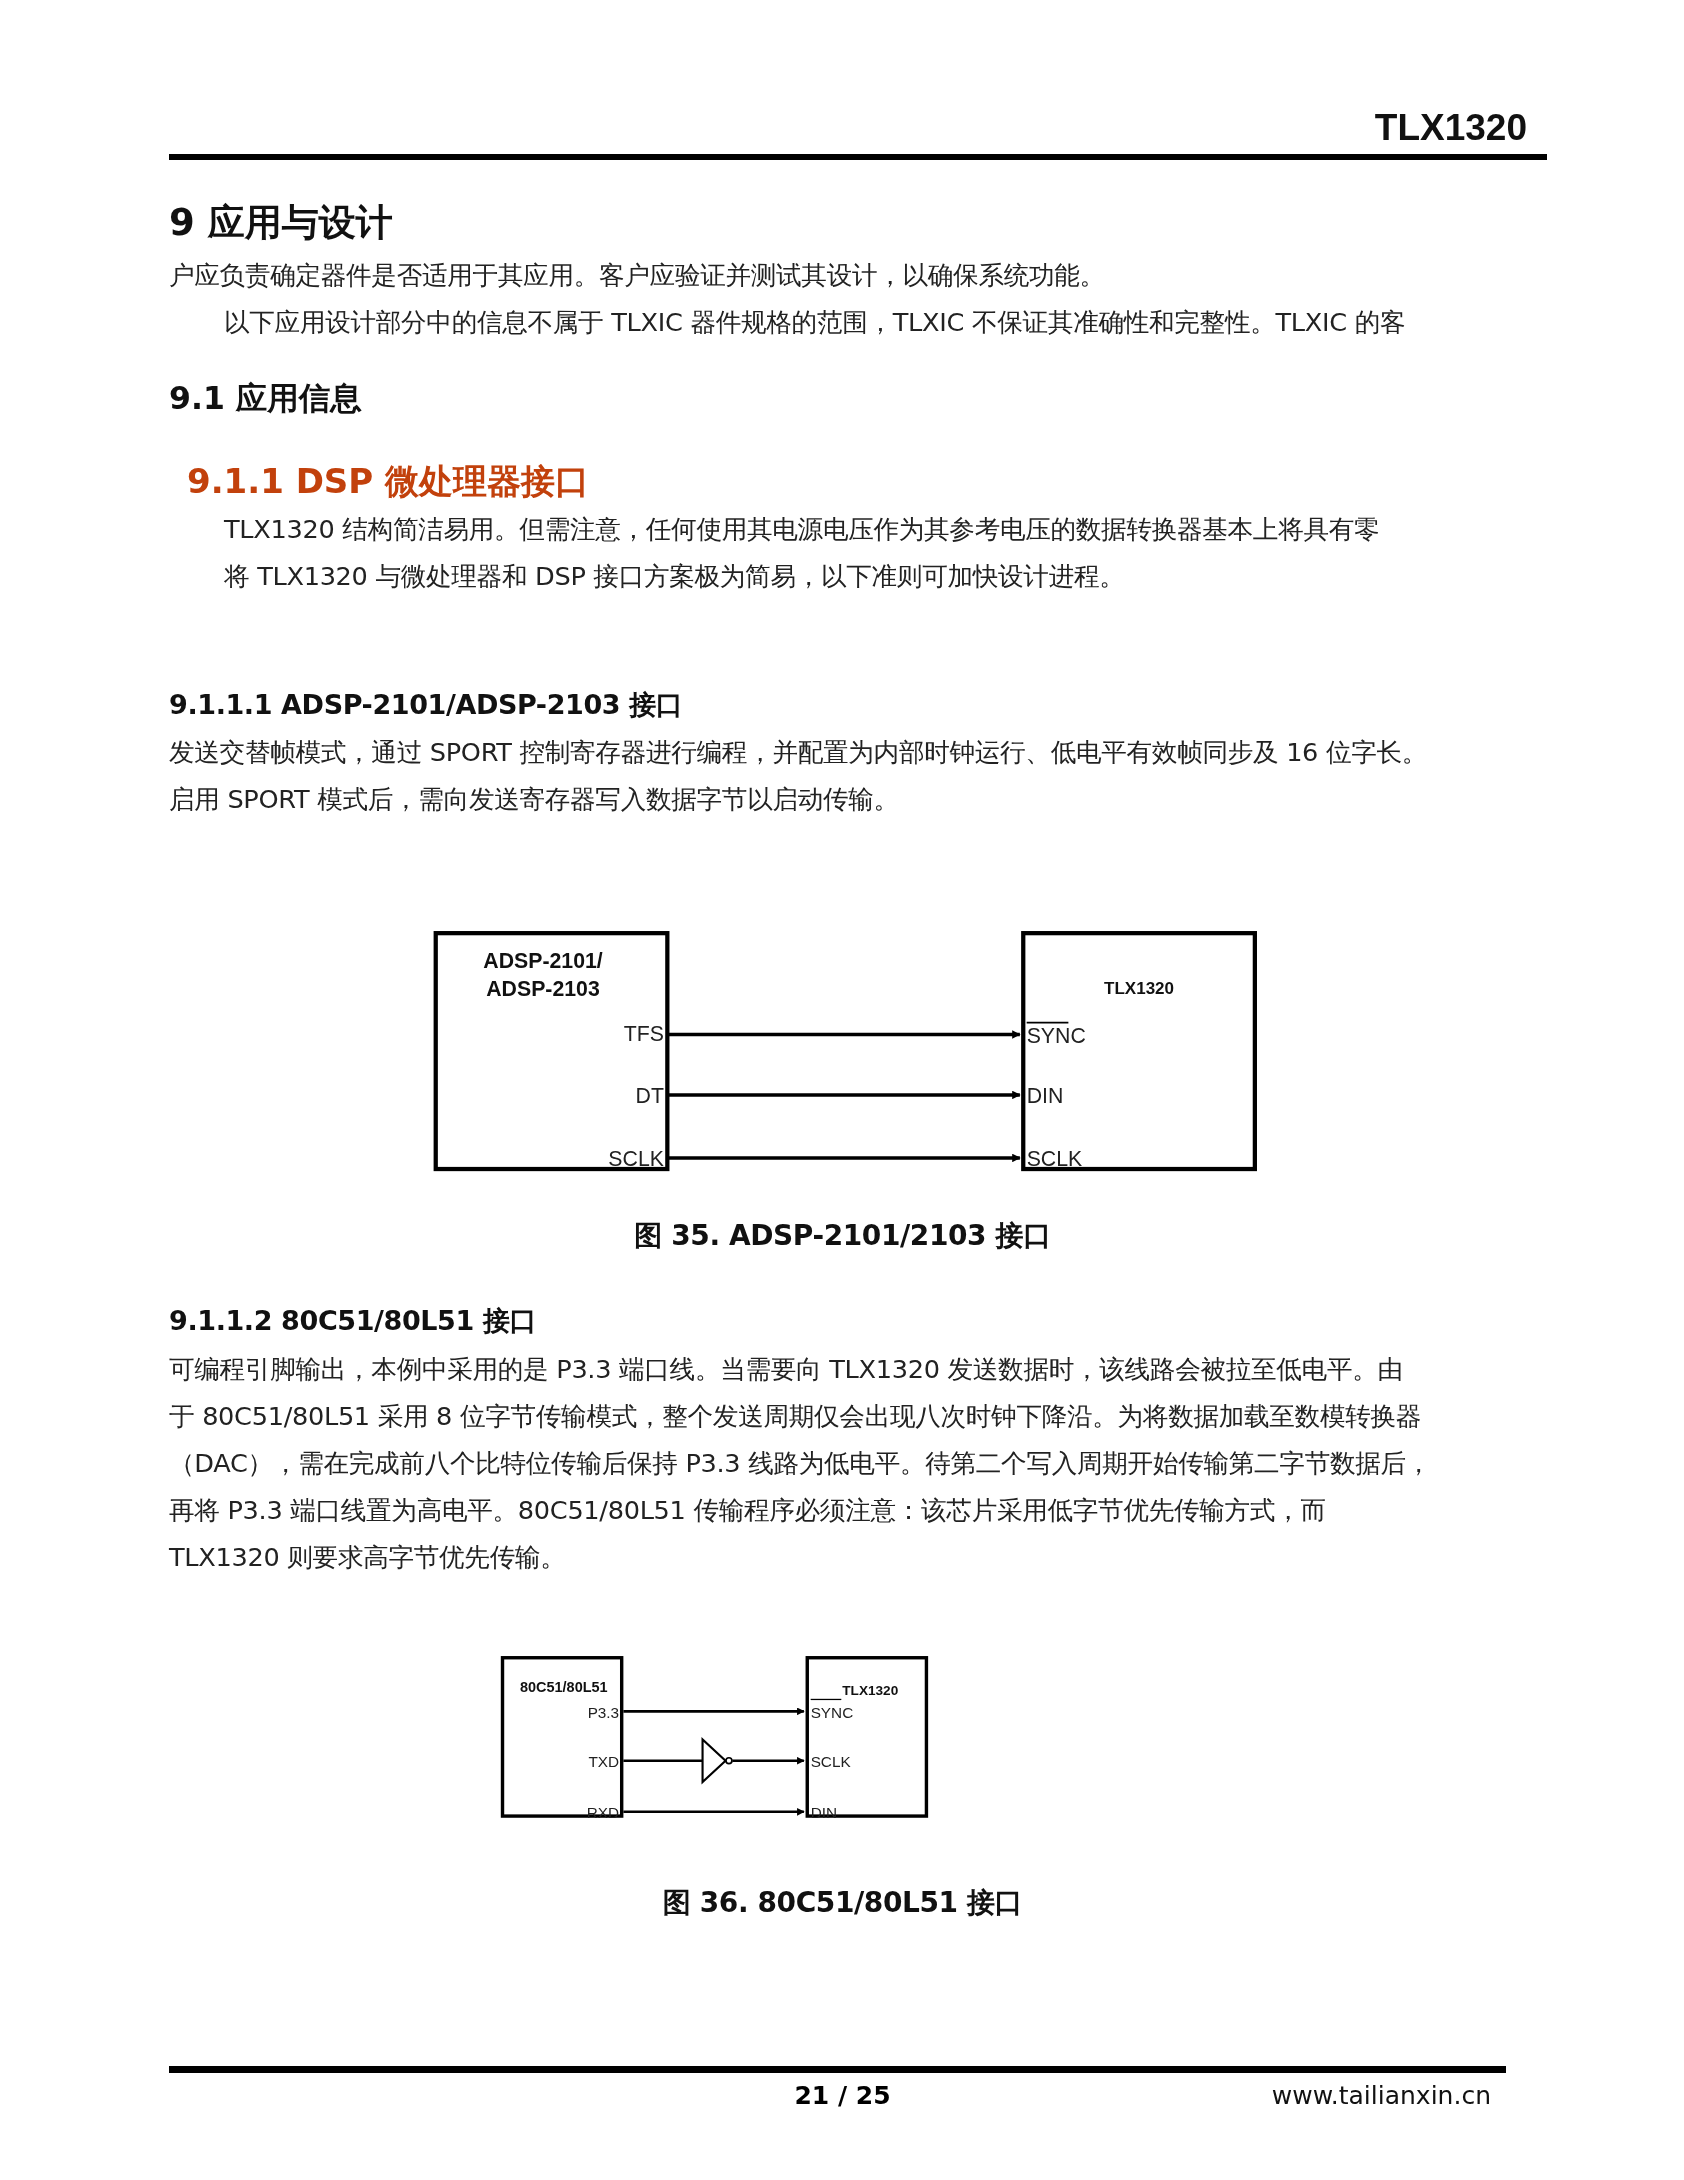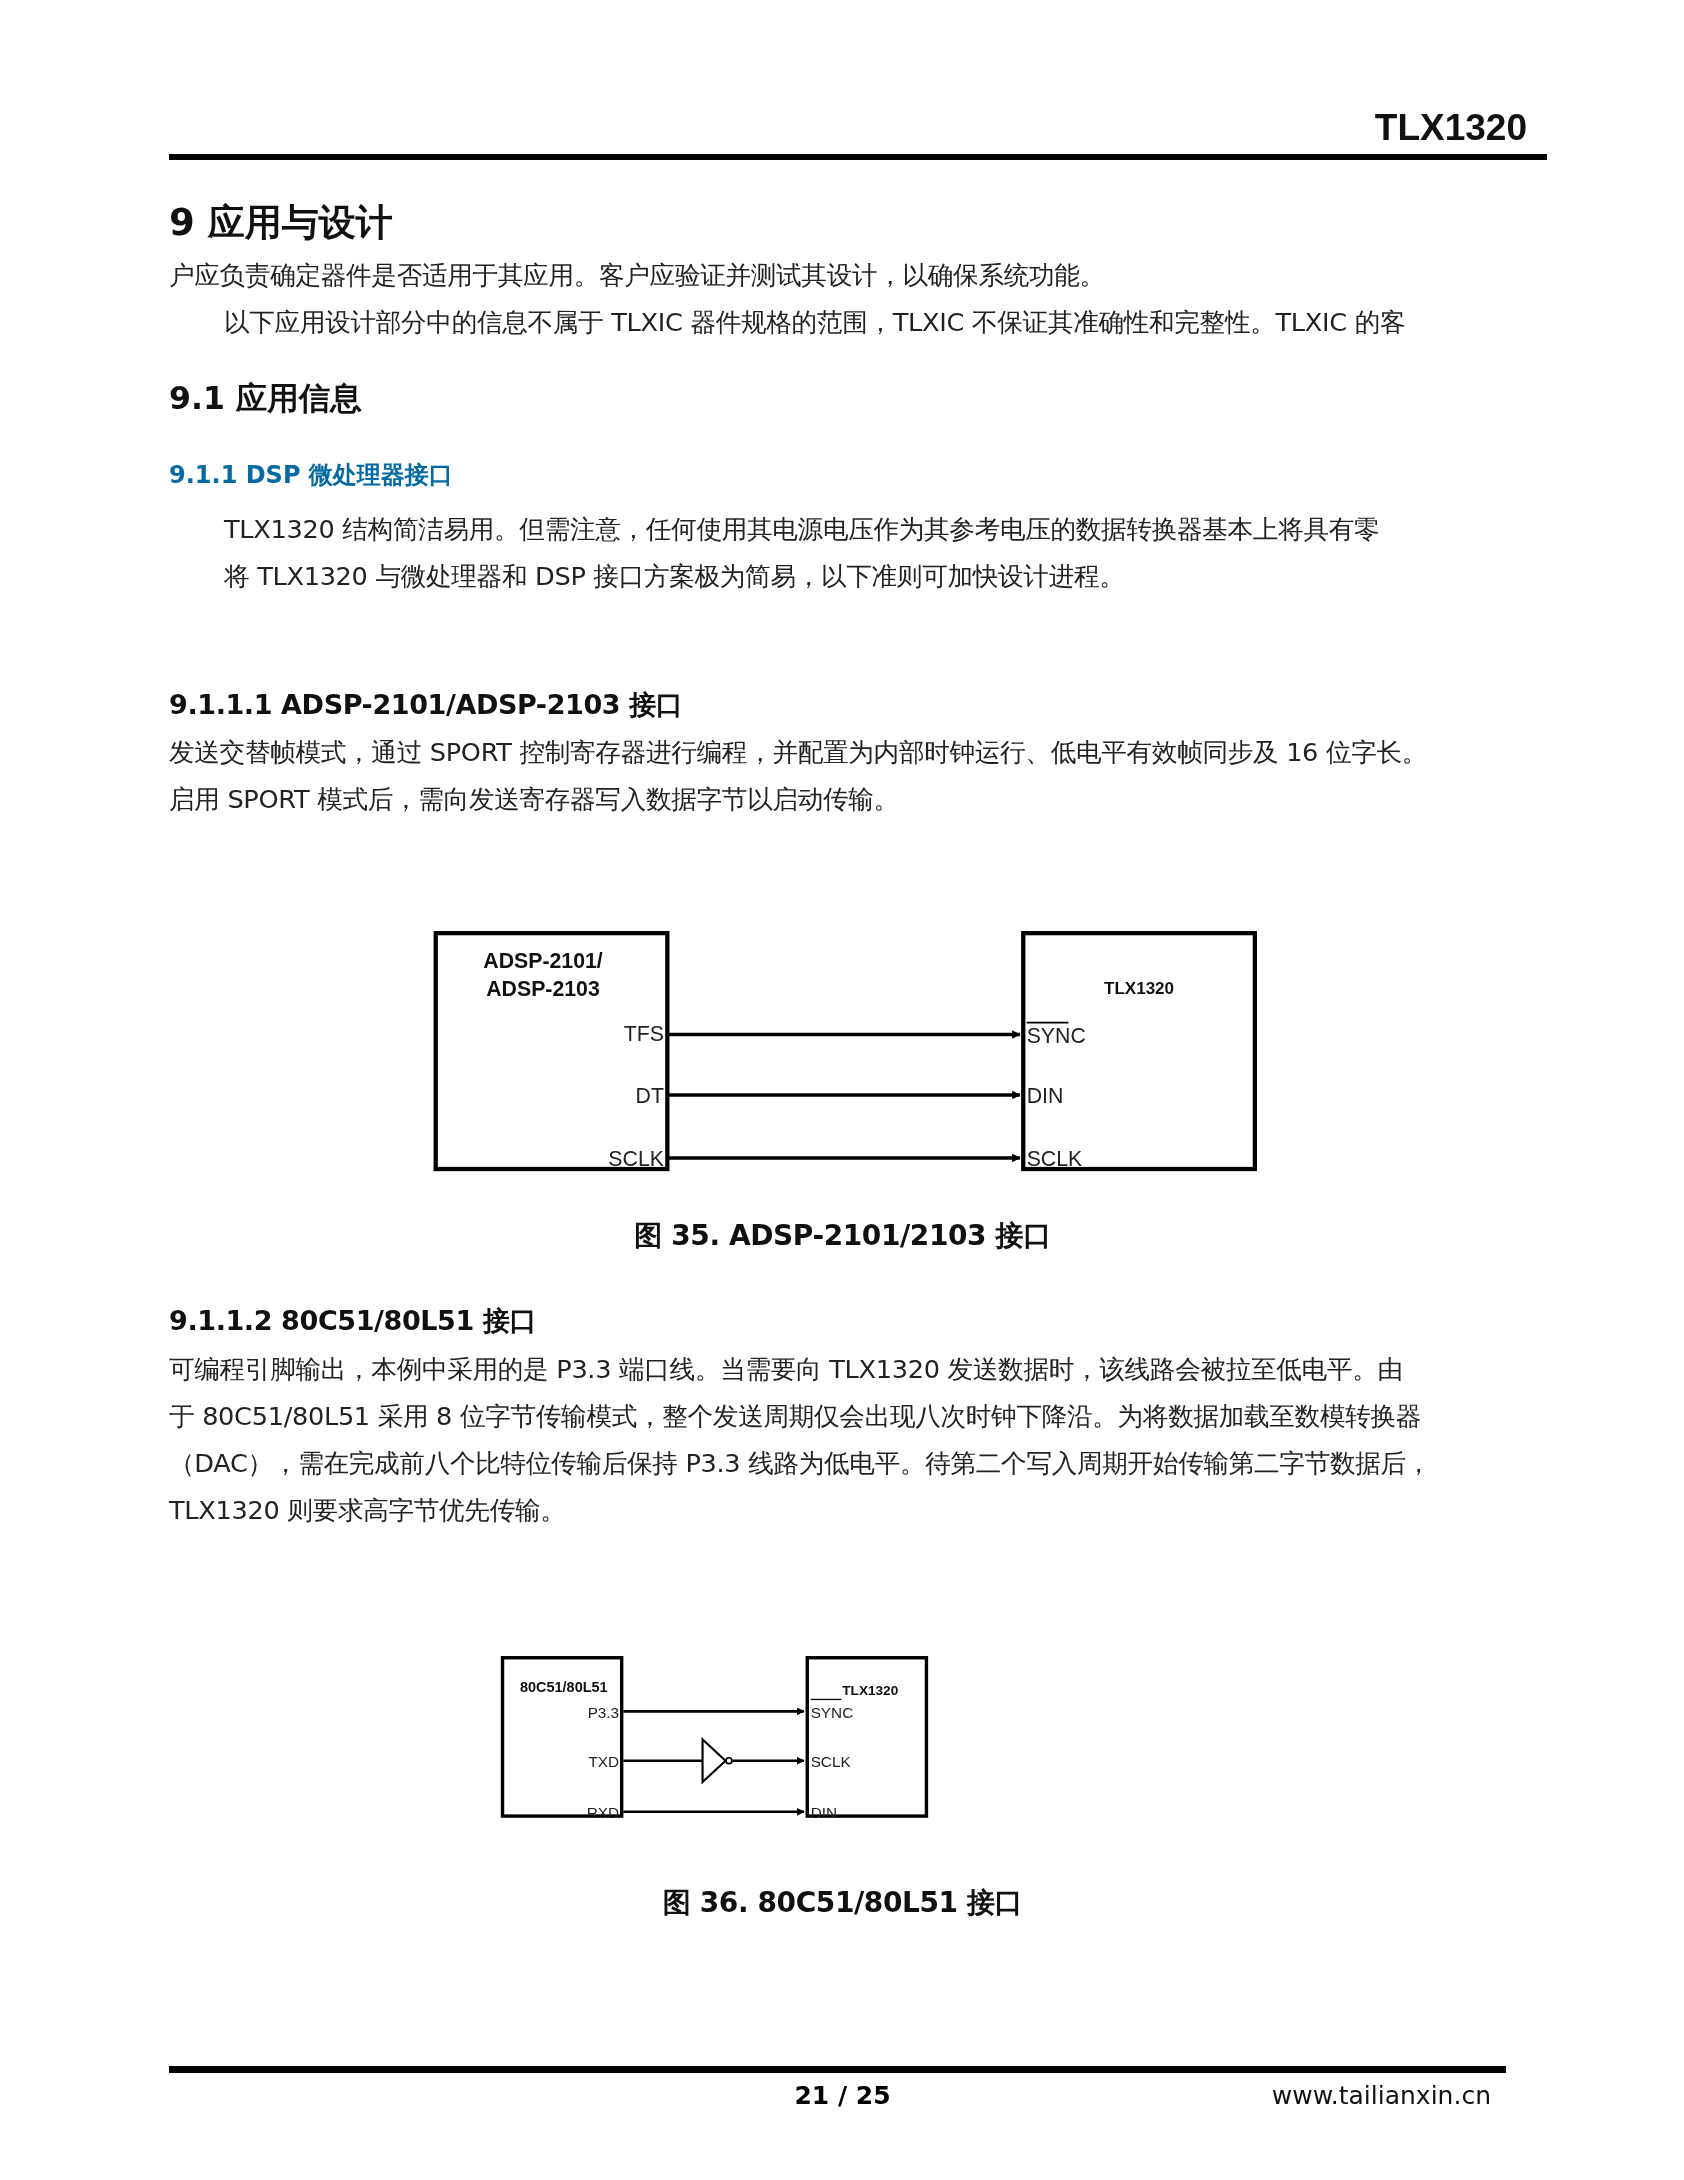--- a/index.html
+++ b/index.html
@@ -47,24 +47,24 @@
     }
     .h2 {
       position: absolute;
       left: 169px;
       font-weight: bold;
       font-size: 31.5px;
       color: #111;
     }
     .h3 {
       position: absolute;
-      left: 169px;
-      font-weight: bold;
-      font-size: 24px;
-      color: #0369a1;
+      left: 187px;
+      font-weight: bold;
+      font-size: 34px;
+      color: #c2410c;
     }
     .h4 {
       position: absolute;
       left: 169px;
       font-weight: bold;
       font-size: 27px;
       color: #111;
       letter-spacing: -0.4px;
     }
 
@@ -194,20 +194,21 @@
   </svg>
 </div>
 
 <div class="caption" style="top:1217px;">图 35. ADSP-2101/2103 接口</div>
 
 <div class="h4" style="top:1303px;">9.1.1.2 80C51/80L51 接口</div>
 <div class="para" style="top:1346px;">
   <span class="line">可编程引脚输出，本例中采用的是 P3.3 端口线。当需要向 TLX1320 发送数据时，该线路会被拉至低电平。由</span>
   <span class="line">于 80C51/80L51 采用 8 位字节传输模式，整个发送周期仅会出现八次时钟下降沿。为将数据加载至数模转换器</span>
   <span class="line">（DAC），需在完成前八个比特位传输后保持 P3.3 线路为低电平。待第二个写入周期开始传输第二字节数据后，</span>
+  <span class="line">再将  P3.3   端口线置为高电平。80C51/80L51 传输程序必须注意：该芯片采用低字节优先传输方式，而</span>
   <span class="line">TLX1320 则要求高字节优先传输。</span>
 </div>
 
 <div class="diagram" style="left:494px; top:1627px; width:681px; height:213px;">
   <svg width="681" height="213" viewBox="0 0 800 250" xmlns="http://www.w3.org/2000/svg">
     <defs>
       <marker id="arr36" markerWidth="9" markerHeight="9" refX="8" refY="4.5" orient="auto" markerUnits="userSpaceOnUse">
         <path d="M0,0 L9,4.5 L0,9 Z" fill="#000"></path>
       </marker>
     </defs>

